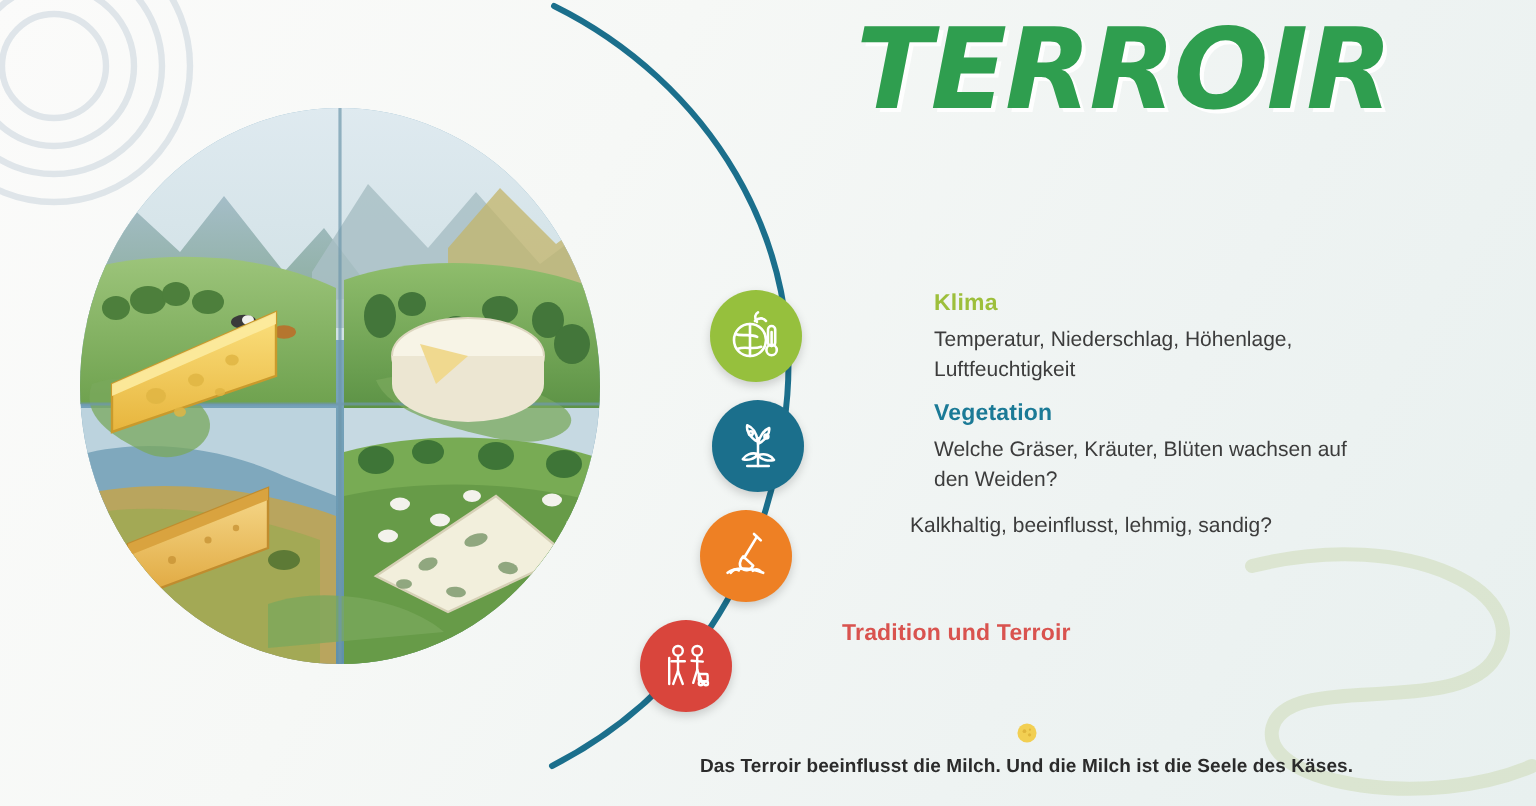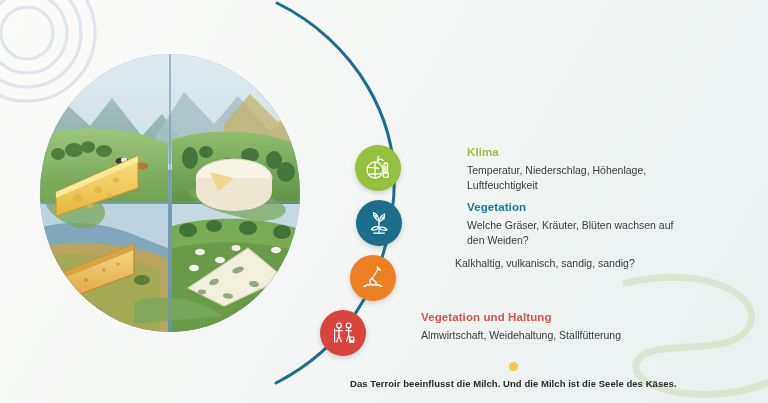--- a/index.html
+++ b/index.html
@@ -342,38 +342,38 @@
         <path d="M16.8 11.4 L22.4 11.8"></path>
         <path d="M19.6 16 L17.6 22.4"></path>
         <path d="M19.6 16 L22.2 22.4"></path>
         <rect x="20.4" y="18" width="4.4" height="3.6" rx=".6"></rect>
         <circle cx="21.4" cy="22.6" r="1"></circle>
         <circle cx="24" cy="22.6" r="1"></circle>
       </g>
     </svg>
   </div>
 
+  <div id="title">TERROIR</div>
 
   <div class="block" id="block-vegetation">
     <h3>Vegetation</h3>
     <p>Welche Gräser, Kräuter, Blüten wachsen auf den Weiden?</p>
   </div>
 
   <div class="block" id="block-klima">
     <h3>Klima</h3>
     <p>Temperatur, Niederschlag, Höhenlage, Luftfeuchtigkeit</p>
   </div>
 
   <div class="block" id="block-boden">
-    <p>Kalkhaltig, vulkanisch, sandig, sandig?</p>
+    <p>Kalkhaltig, beeinflusst, lehmig, sandig?</p>
   </div>
 
   <div class="block" id="block-tradition">
-    <h3>Vegetation und Haltung</h3>
-    <p>Almwirtschaft, Weidehaltung, Stallfütterung</p>
+    <h3>Tradition und Terroir</h3>
   </div>
 
   <div id="footer">
     <svg id="cheese-icon" viewBox="0 0 12 12">
       <circle cx="6" cy="6" r="5.2" fill="#f2cf52"></circle>
       <circle cx="4.6" cy="5" r="1" fill="#e0b63c"></circle>
       <circle cx="7.4" cy="7" r=".9" fill="#e0b63c"></circle>
       <circle cx="7.6" cy="4.2" r=".6" fill="#e0b63c"></circle>
     </svg>
     <span id="footer-text">Das Terroir beeinflusst die Milch. Und die Milch ist die Seele des Käses.</span>

